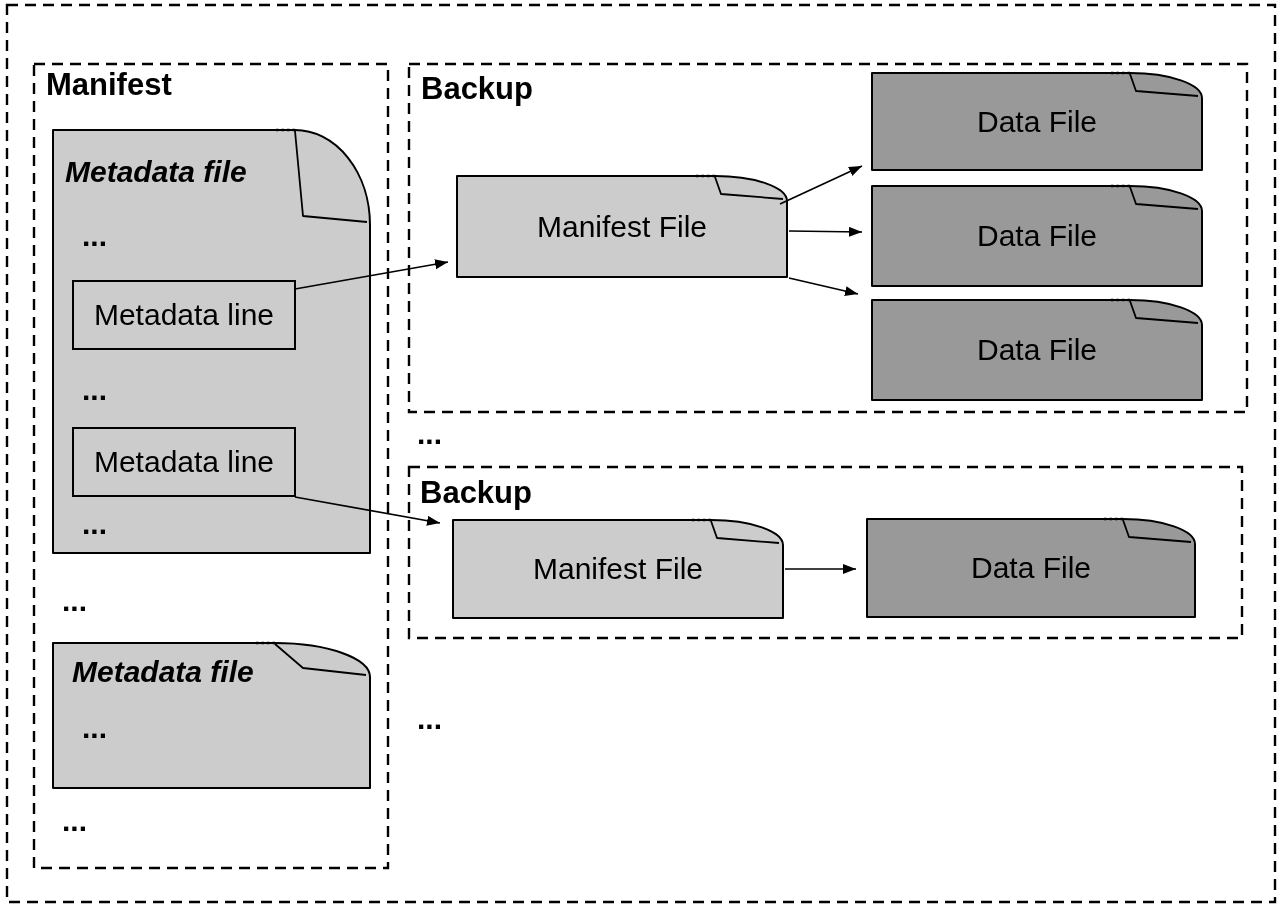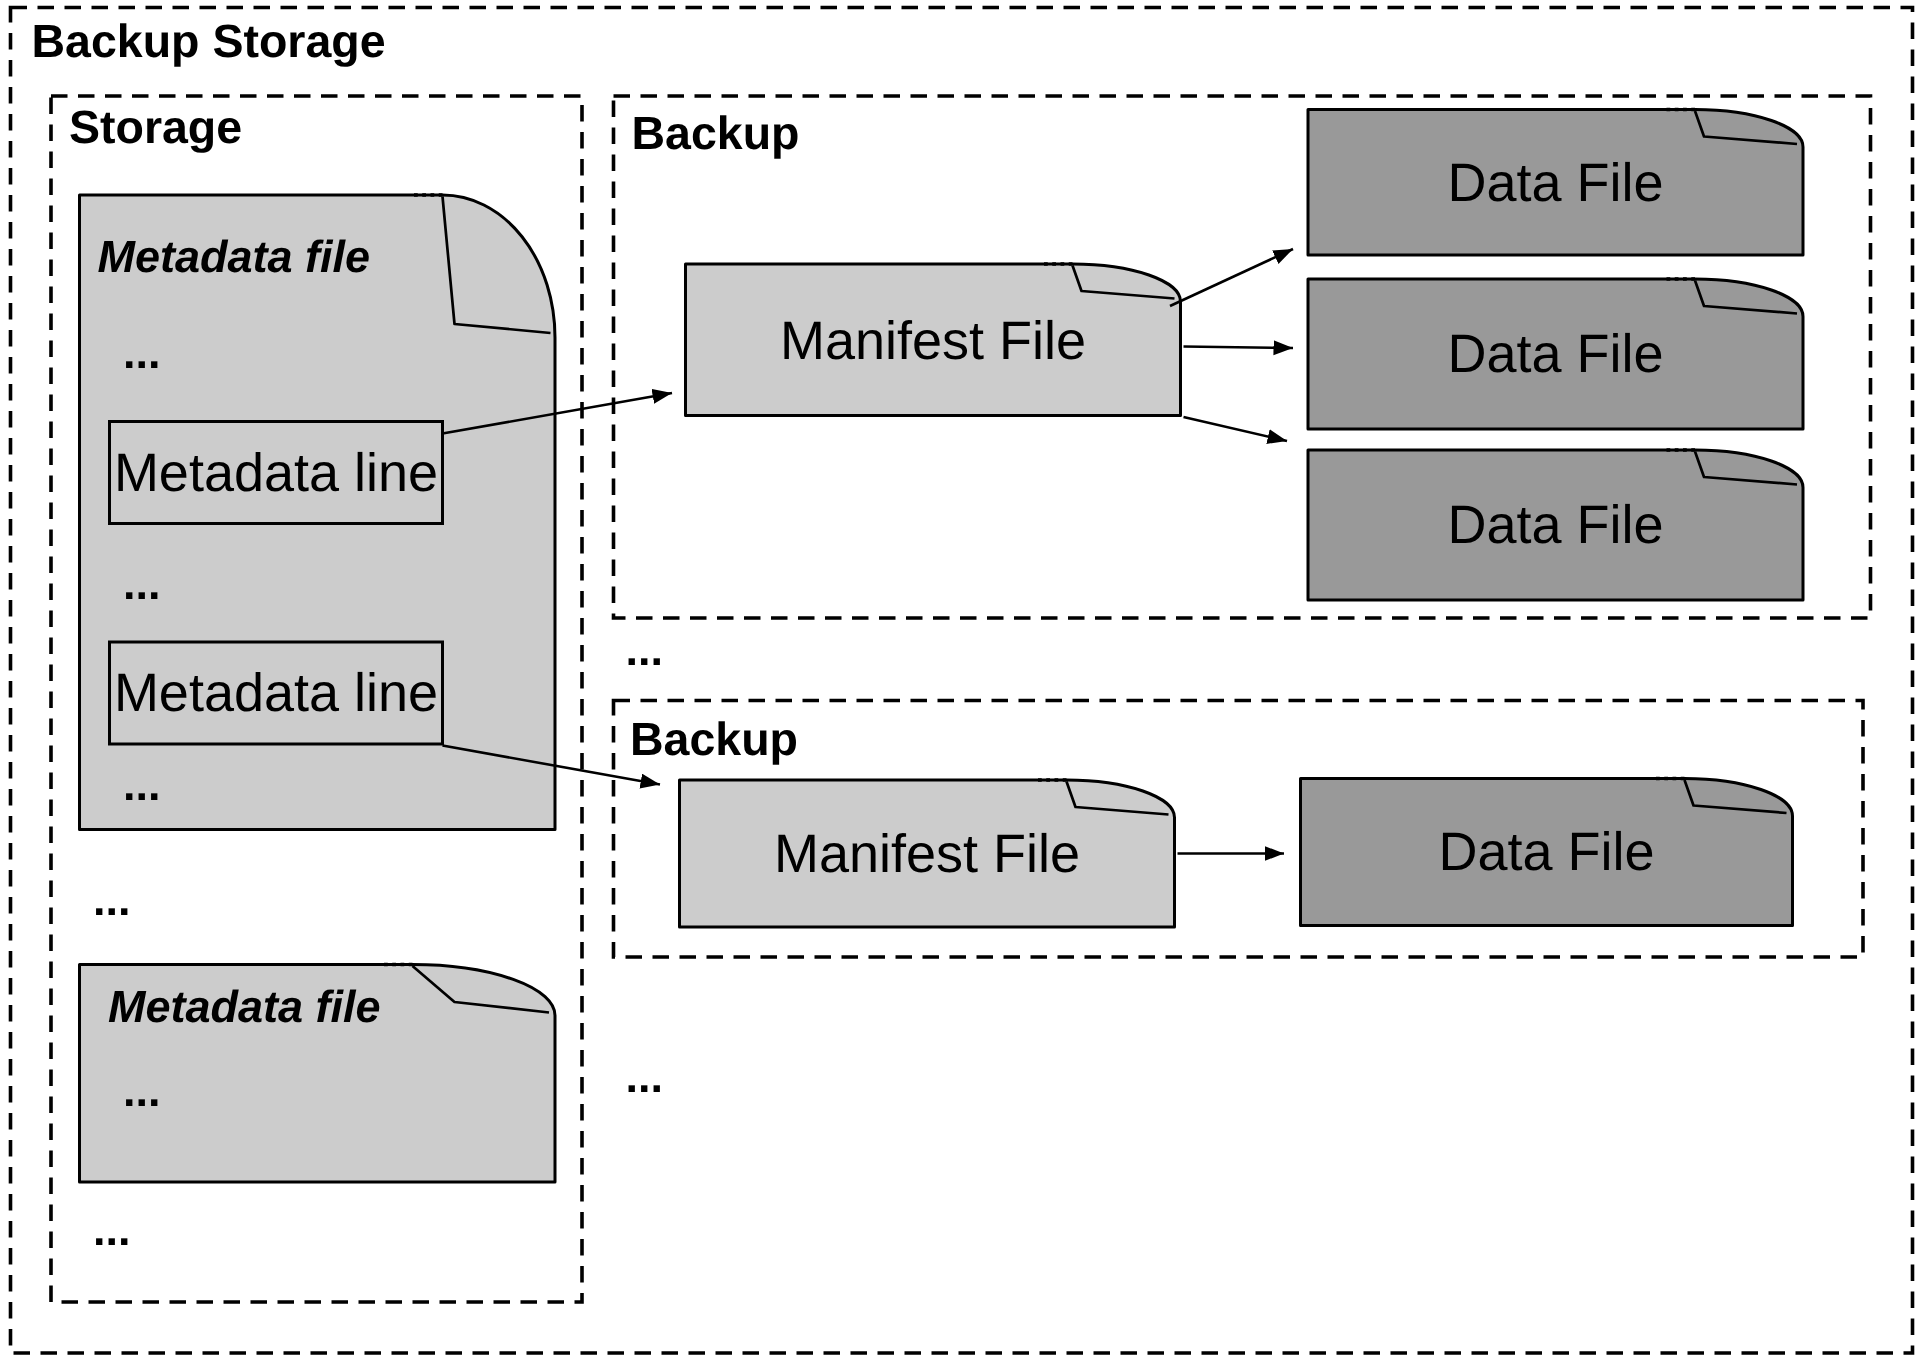--- a/index.html
+++ b/index.html
@@ -20,21 +20,21 @@
   .dark{fill:var(--file-dark);}
   .fold{fill:none;stroke:var(--stroke);stroke-width:1.8;stroke-linejoin:round;}
   .dotseg{stroke:var(--stroke);stroke-width:2.4;stroke-dasharray:2.5 3;fill:none;}
   .mlinebox{fill:var(--file-light);stroke:var(--stroke);stroke-width:2;}
   .arrow{stroke:var(--stroke);stroke-width:1.7;fill:none;marker-end:url(#ah);}
   .lbl{position:absolute;white-space:nowrap;}
   .sect{font-weight:bold;font-size:31px;line-height:31px;}
   .doctitle{font-weight:bold;font-size:30px;line-height:30px;font-style:italic;}
   .filelabel{
     position:absolute;display:flex;align-items:center;justify-content:center;
-    font-size:36px;line-height:30px;text-align:center;
+    font-size:30px;line-height:30px;text-align:center;
   }
   .dots{position:absolute;font-weight:bold;font-size:30px;line-height:30px;letter-spacing:0px;}
 </style>
 </head>
 <body>
 
 <div id="canvas">
 
   <svg id="gfx" viewBox="0 0 1280 909">
     <defs>
@@ -98,22 +98,21 @@
     </g>
 
     <path class="arrow" d="M295,289 L448,262"></path>
     <path class="arrow" d="M295,497 L440,523"></path>
     <path class="arrow" d="M780,204 L862,166"></path>
     <path class="arrow" d="M789,231 L862,232"></path>
     <path class="arrow" d="M789,278 L858,294"></path>
     <path class="arrow" d="M785,569 L856,569"></path>
   </svg>
 
-  <div class="lbl sect" style="left:21px;top:12px;">Backup Storage</div>
-  <div class="lbl sect" style="left:46px;top:69px;">Storage</div>
+  <div class="lbl sect" style="left:46px;top:69px;">Manifest</div>
   <div class="lbl sect" style="left:421px;top:73px;">Backup</div>
   <div class="lbl sect" style="left:420px;top:477px;">Backup</div>
 
   <div class="lbl doctitle" style="left:65px;top:157px;">Metadata file</div>
   <div class="lbl doctitle" style="left:72px;top:657px;">Metadata file</div>
 
   <div class="filelabel" style="left:73px;top:281px;width:222px;height:68px;">Metadata line</div>
   <div class="filelabel" style="left:73px;top:428px;width:222px;height:68px;">Metadata line</div>
 
   <div class="filelabel" style="left:457px;top:176px;width:330px;height:101px;">Manifest File</div>

